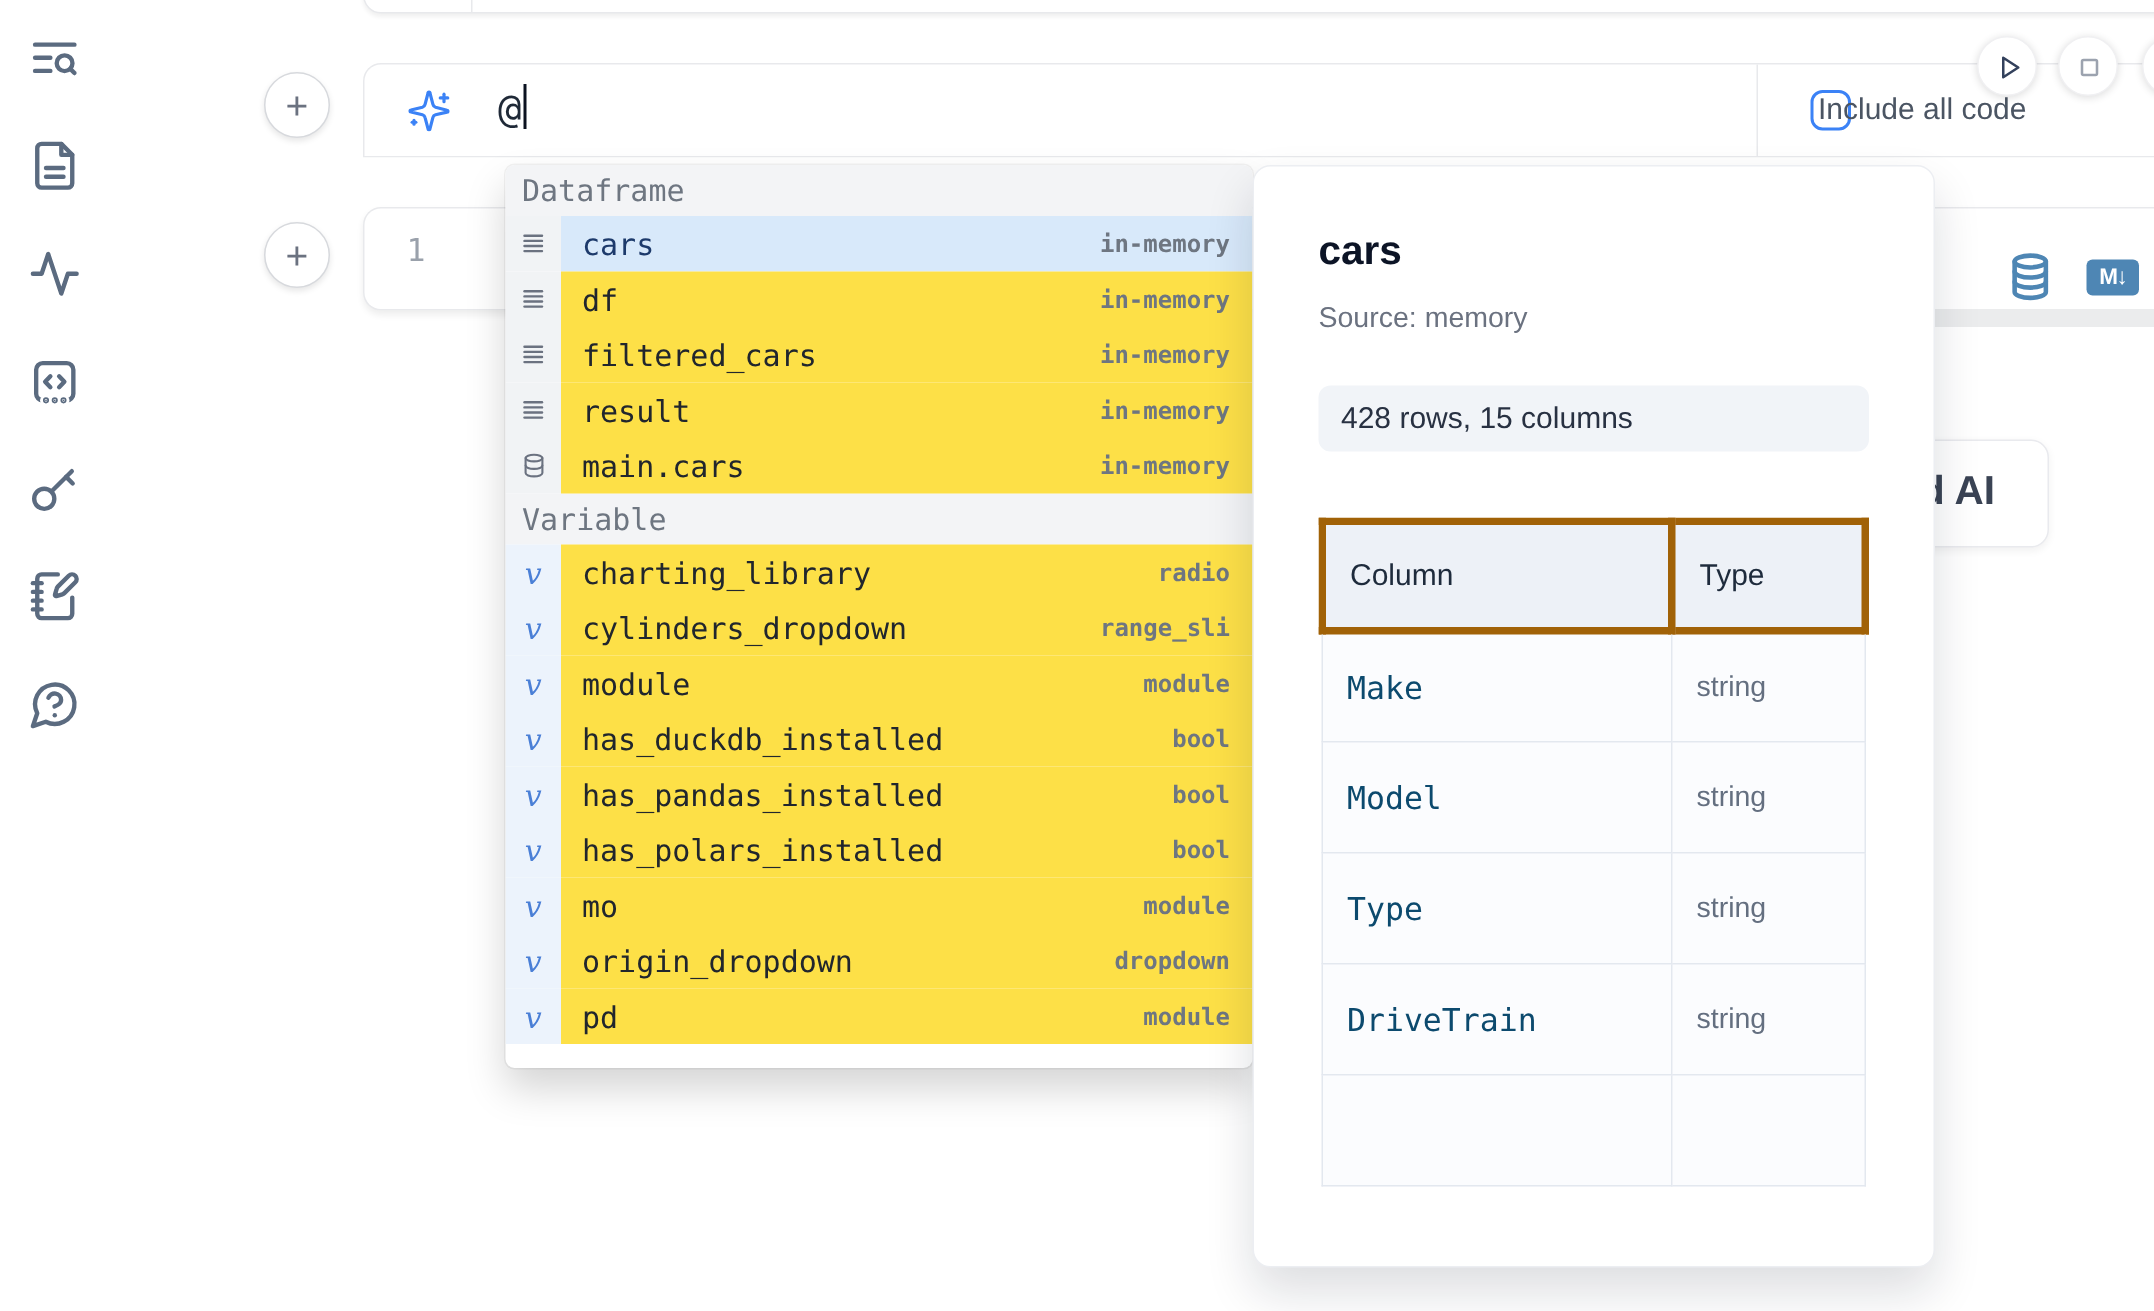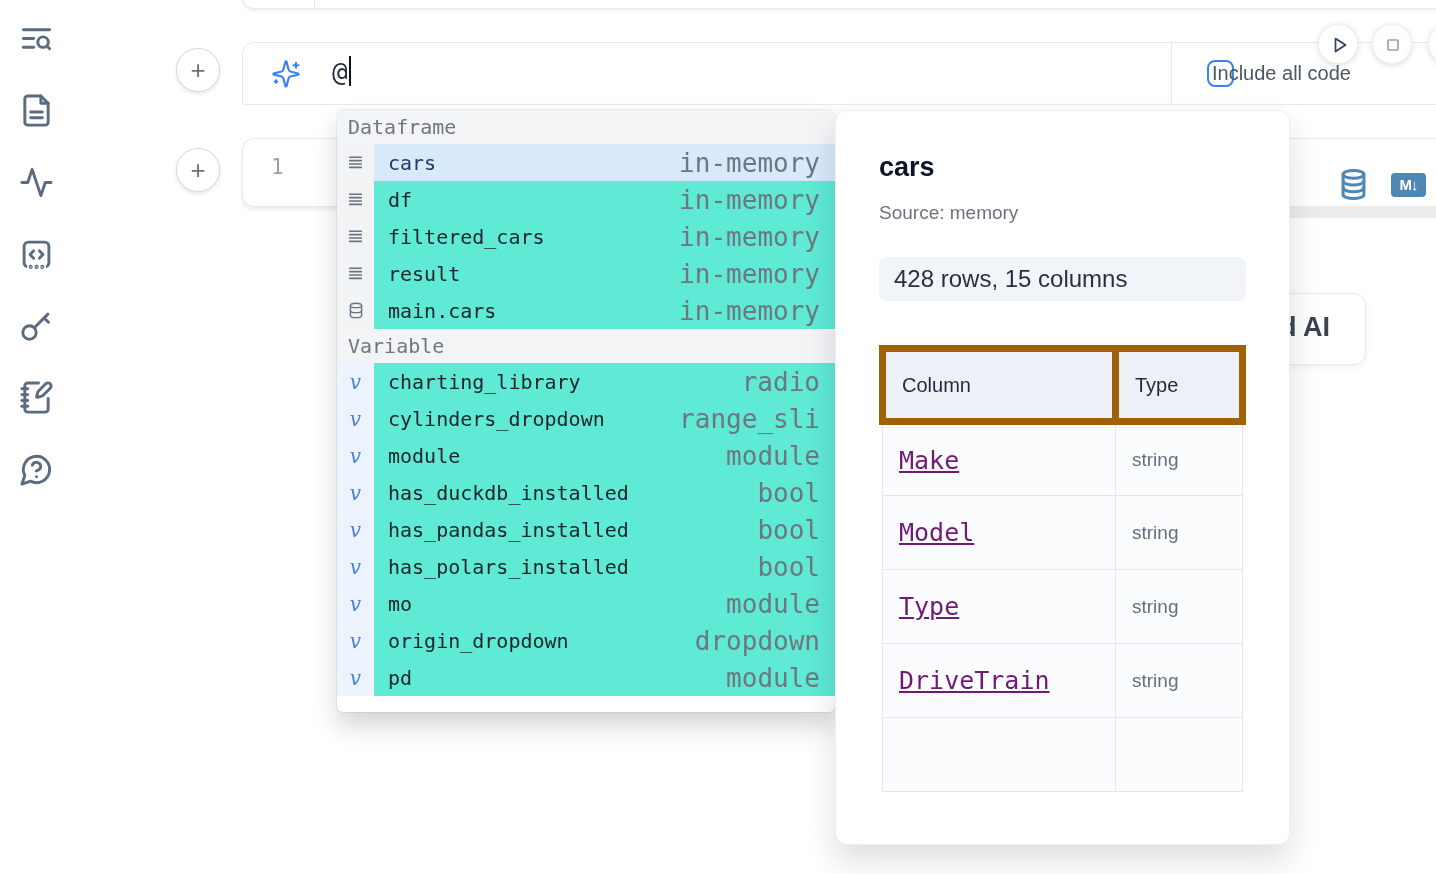--- a/index.html
+++ b/index.html
@@ -54,42 +54,42 @@
   #ai-btn span { position:absolute; left:33px; top:18px; font-size:27px; font-weight:bold; color:#3a4354; }
 
   
   #dropdown { position:absolute; left:337px; top:110px; width:498px; height:602px; background:#fff; border-radius:6px;
     box-shadow:0 0 0 1px rgba(0,0,0,.05), 0 14px 26px rgba(0,0,0,.17); overflow:hidden; z-index:20;
     font-family:"DejaVu Sans Mono",monospace; }
   .ac-header { height:34px; background:#f3f4f6; color:#6e7681; font-size:20px; line-height:34px; padding-left:11px; }
   .ac-row { height:37px; display:flex; align-items:stretch; cursor:pointer; }
   .ac-gutter { width:37px; flex:none; display:flex; align-items:center; justify-content:center; background:#f1f3f5; }
   .ac-row.var .ac-gutter { background:#ecf3fc; }
-  .ac-main { flex:1; display:flex; align-items:center; padding:0 15px 0 14px; min-width:0; background:#5eead4; }
+  .ac-main { flex:1; display:flex; align-items:center; padding:0 15px 0 14px; min-width:0; background:#fde047; }
   .ac-row.sel .ac-main { background:#d8e9fa; }
   .ac-name { font-size:20px; color:#21262d; white-space:pre; }
   .ac-row.sel .ac-name { color:#1d3a6b; }
-  .ac-type { margin-left:auto; font-size:26px; color:#6e7681; white-space:pre; }
+  .ac-type { margin-left:auto; font-size:16px; color:#6e7681; white-space:pre;font-weight:bold; }
   .var-glyph { font-family:"DejaVu Serif",serif; font-style:italic; font-size:20px; color:#4a7fd6; line-height:1; }
   .ac-gutter svg { stroke:#6b7280; fill:none; stroke-linecap:round; }
 
   
   #popup { position:absolute; left:835px; top:110px; width:455px; height:735px; background:#fff; border:1px solid #eceef2;
     border-radius:12px; box-shadow:0 16px 32px rgba(15,23,42,.14); z-index:30; }
   #pp-title { margin:41px 0 0 43px; font-size:27px; font-weight:bold; color:#0c1426; }
   #pp-source { margin:19px 0 0 43px; font-size:19px; color:#6b7280; }
-  #pp-shape { margin:33px 43px 0 43px; height:44px; background:#f1f4f8; border-radius:8px; font-size:24px; color:#283142;
+  #pp-shape { margin:33px 43px 0 43px; height:44px; background:#f1f4f8; border-radius:8px; font-size:20px; color:#283142;
     line-height:44px; padding-left:15px; }
   #pp-tablewrap { margin:44px 43px 0 43px; height:471px; overflow:hidden; }
   #pp-table { width:100%; border-collapse:collapse; }
-  #pp-table th { height:73px; background:#edf1f7; border:7px solid #a16207; text-align:left; padding-left:16px;
+  #pp-table th { height:73px; background:#edf1f7; border:5px solid #a16207; text-align:left; padding-left:16px;
     font-weight:normal; font-size:20px; color:#1e2b3c; }
   #pp-table th:first-child { width:233px; }
   #pp-table td { height:74px; background:#fbfcfe; border:1px solid #e3e8ef; padding-left:16px; }
-  .pp-col { font-family:"DejaVu Sans Mono",monospace; font-size:25px; color:#701a75;text-decoration:underline; }
+  .pp-col { font-family:"DejaVu Sans Mono",monospace; font-size:21px; color:#0c4a6e; }
   .pp-type { font-size:19px; color:#646f80; }
 </style>
 </head>
 <body>
 
 <div id="stage">
 
   <div class="side-icon" style="top:21px">
     <svg viewBox="0 0 24 24">
         <path d="M21 6H3"></path>

